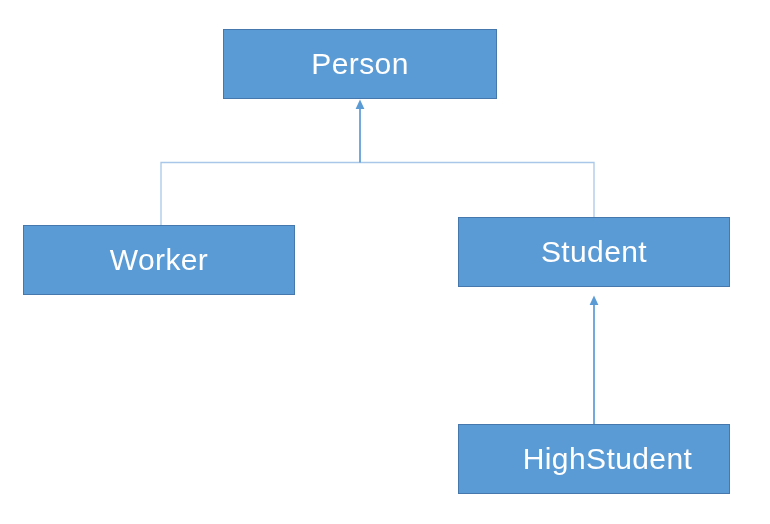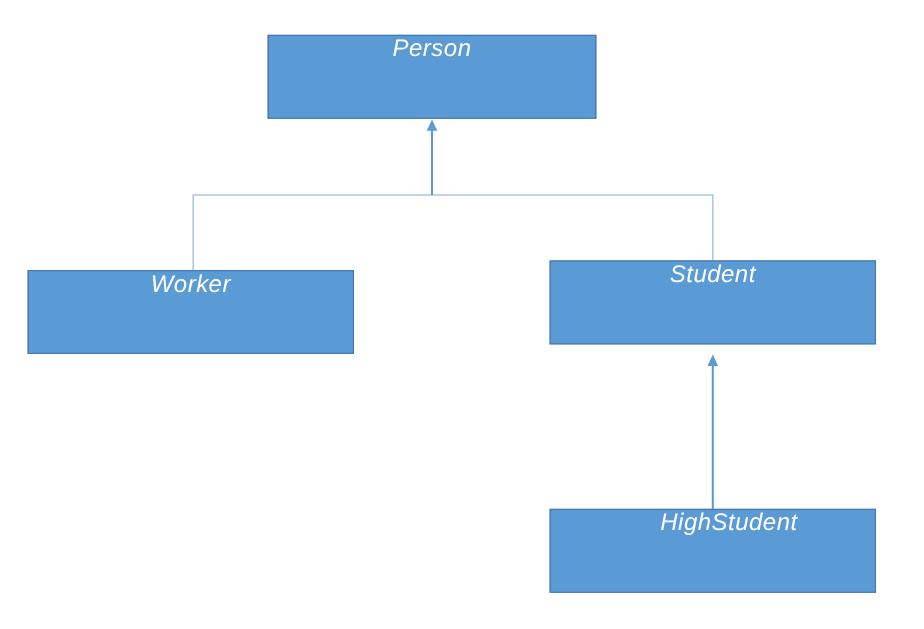--- a/index.html
+++ b/index.html
@@ -36,27 +36,26 @@
     stroke: none;
   }
 
   .node {
     position: absolute;
     box-sizing: border-box;
     background: var(--node-fill, #5b9bd5);
     border: 1px solid var(--node-border, #4678ae);
     color: var(--node-text, #ffffff);
     display: flex;
-    align-items: flex-start;
+    align-items: center;
     justify-content: center;
-    font-size: 20px;
+    font-size: 30px;
     font-weight: 300;
     letter-spacing: 0.4px;
     cursor: default;
-    font-style: italic;
   }
 
   #node-person      { left: 223px; top: 29px;  width: 274px; height: 70px; }
   #node-worker      { left: 23px;  top: 225px; width: 272px; height: 70px; }
   #node-student     { left: 458px; top: 217px; width: 272px; height: 70px; }
   #node-highstudent { left: 458px; top: 424px; width: 272px; height: 70px; padding-left: 27px; }
 
   .node-label { pointer-events: none; }
 </style>
 </head>

